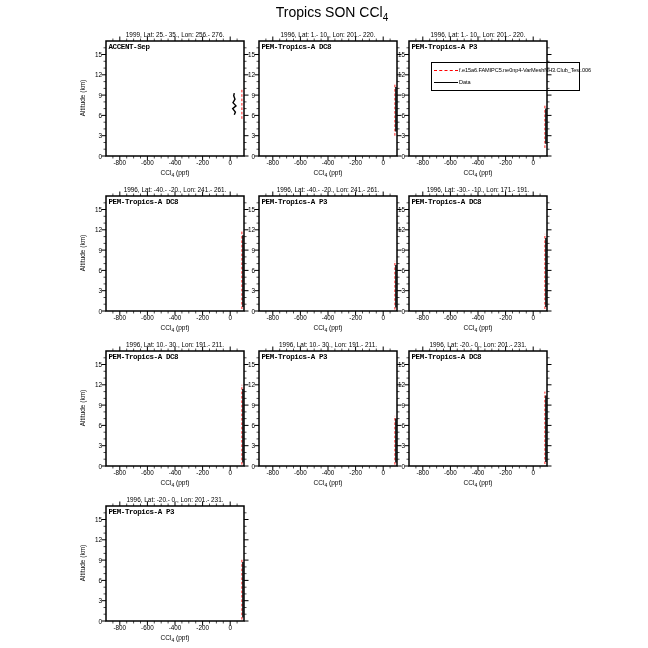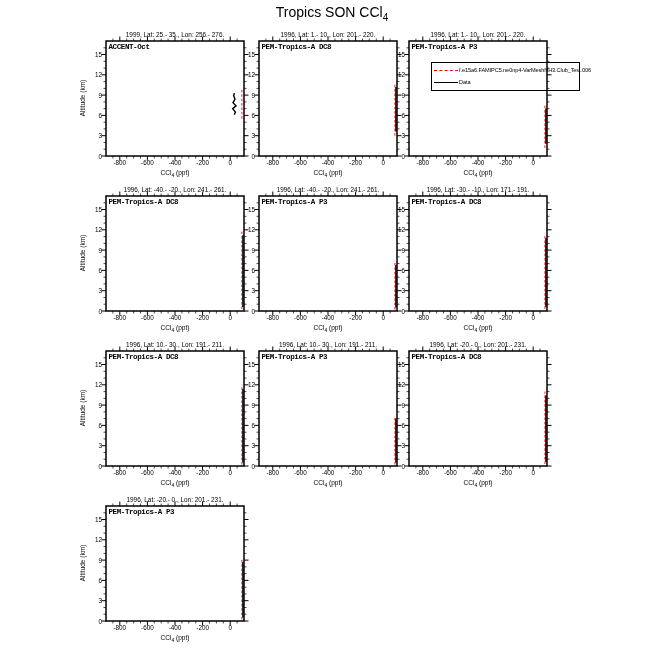--- a/index.html
+++ b/index.html
@@ -41,21 +41,21 @@
   <div id="plots">
       <div class="sp" style="left: 106px; top: 41px;">
     <svg width="160" height="140" xmlns="http://www.w3.org/2000/svg">
           <path d="M16.9 125v2.5M16.9 10v-2.5M30.7 125v2.5M30.7 10v-2.5M37.6 125v2.5M37.6 10v-2.5M44.5 125v2.5M44.5 10v-2.5M58.3 125v2.5M58.3 10v-2.5M65.2 125v2.5M65.2 10v-2.5M72.1 125v2.5M72.1 10v-2.5M85.9 125v2.5M85.9 10v-2.5M92.8 125v2.5M92.8 10v-2.5M99.7 125v2.5M99.7 10v-2.5M113.5 125v2.5M113.5 10v-2.5M120.4 125v2.5M120.4 10v-2.5M127.3 125v2.5M127.3 10v-2.5M141.1 125v2.5M141.1 10v-2.5M10 118.2h-2.5M148 118.2h2.5M10 111.5h-2.5M148 111.5h2.5M10 97.9h-2.5M148 97.9h2.5M10 91.2h-2.5M148 91.2h2.5M10 77.6h-2.5M148 77.6h2.5M10 70.9h-2.5M148 70.9h2.5M10 57.4h-2.5M148 57.4h2.5M10 50.6h-2.5M148 50.6h2.5M10 37.1h-2.5M148 37.1h2.5M10 30.3h-2.5M148 30.3h2.5M10 16.8h-2.5M148 16.8h2.5" stroke="#000" stroke-width="0.7" fill="none"></path>
           <path d="M23.8 125v4.5M23.8 10v-4.5M51.4 125v4.5M51.4 10v-4.5M79.0 125v4.5M79.0 10v-4.5M106.6 125v4.5M106.6 10v-4.5M134.2 125v4.5M134.2 10v-4.5M10 125.0h-4.5M148 125.0h4.5M10 104.7h-4.5M148 104.7h4.5M10 84.4h-4.5M148 84.4h4.5M10 64.1h-4.5M148 64.1h4.5M10 43.8h-4.5M148 43.8h4.5M10 23.5h-4.5M148 23.5h4.5" stroke="#000" stroke-width="1" fill="none"></path>
           <polyline points="145.9,87.8 145.9,58.7" fill="none" stroke="#ff0000" stroke-width="0.9" stroke-dasharray="2.6,1.8"></polyline>
           <polyline points="138.3,83.7 139.4,81.0 136.7,77.6 140.0,74.9 137.0,71.6 139.0,68.2 137.7,64.8 138.3,62.1" fill="none" stroke="#000" stroke-width="1.4"></polyline>
           <rect x="10" y="10" width="138" height="115" fill="none" stroke="#000" stroke-width="1.5"></rect>
         </svg>
     <div class="sp-header">1999, Lat: 25.- 35., Lon: 256.- 276.</div>
-    <div class="sp-label">ACCENT-Oct</div>
+    <div class="sp-label">ACCENT-Sep</div>
     <div class="tlabels">
           <span class="x-tick-label" style="left: 13.8px;">-800</span>
           <span class="x-tick-label" style="left: 41.4px;">-600</span>
           <span class="x-tick-label" style="left: 69px;">-400</span>
           <span class="x-tick-label" style="left: 96.6px;">-200</span>
           <span class="x-tick-label" style="left: 124.2px;">0</span>
           <span class="y-tick-label" style="top: 111.5px;">0</span>
           <span class="y-tick-label" style="top: 91.2px;">3</span>
           <span class="y-tick-label" style="top: 70.9px;">6</span>
           <span class="y-tick-label" style="top: 50.6px;">9</span>

